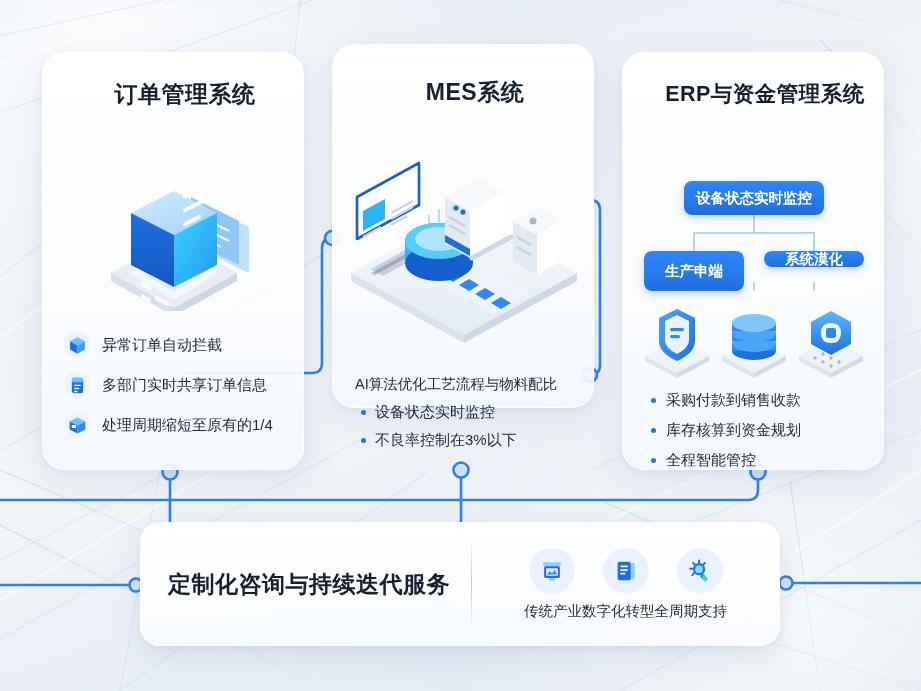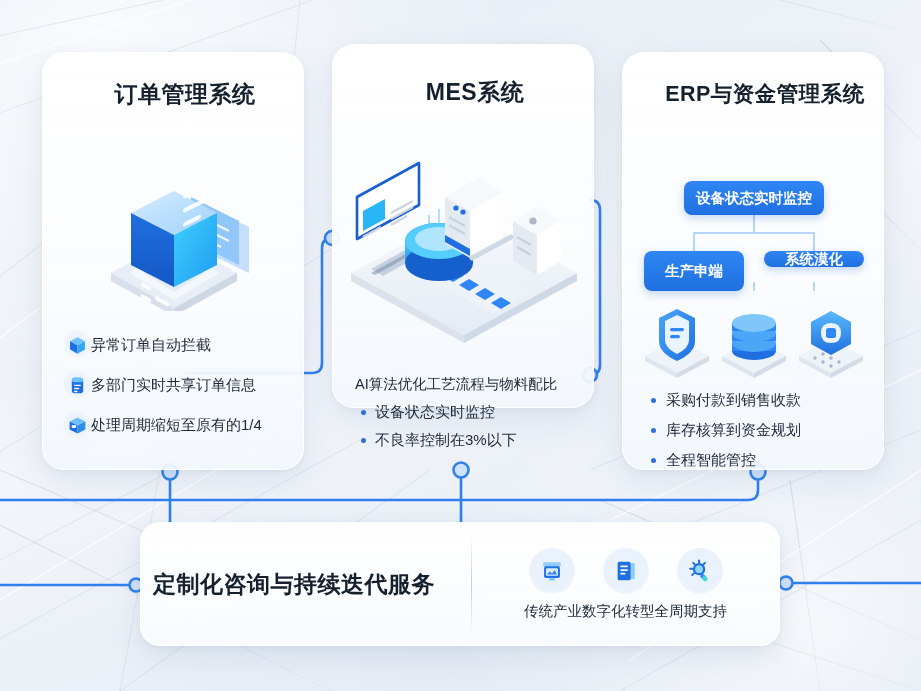--- a/index.html
+++ b/index.html
@@ -54,21 +54,21 @@
   }
   #card2 .card-title{ font-size:23px; margin-top:32px; }
   #card3 .card-title{ font-size:21.5px; margin-top:26px; }
 
   
   .ill1{ position:absolute; left:0; right:0; top:108px; height:150px; }
 
   
   .feat-list{ position:absolute; left:20px; right:14px; top:272px; }
   .feat{
-    display:flex; align-items:center; 
+    display:flex; align-items:center; gap:11px;
     height:40px;
   }
   .feat-ico{
     width:28px; height:28px; flex:0 0 28px;
     display:flex; align-items:center; justify-content:center;
     background:radial-gradient(circle at 50% 45%, #e8f1fd 0%, #eef4fd 60%, rgba(238,244,253,0) 72%);
     border-radius:50%;
   }
   .feat-txt{ font-size:15px; color:#1d2838; font-weight:500; white-space:nowrap; }
 
@@ -104,21 +104,21 @@
   #bottombar{
     position:absolute; left:140px; top:522px; width:640px; height:124px;
     border-radius:20px;
     background:linear-gradient(180deg,rgba(255,255,255,.98) 0%,rgba(248,251,254,.95) 100%);
     box-shadow:0 10px 30px rgba(86,116,160,.14), 0 2px 6px rgba(86,116,160,.07);
     border:1px solid rgba(255,255,255,.9);
     display:flex; align-items:center;
   }
   .bb-title{
     flex:0 0 330px;
-    padding-left:12px;
+    padding-left:27px;
     font-size:23px; font-weight:700; color:#15202e; letter-spacing:.5px;
     white-space:nowrap;
   }
   .bb-div{ width:1px; height:96px; background:linear-gradient(180deg,rgba(190,205,225,0),rgba(170,190,215,.75),rgba(190,205,225,0)); }
   .bb-right{ flex:1; display:flex; flex-direction:column; align-items:center; justify-content:center; gap:8px; }
   .bb-icons{ display:flex; gap:28px; }
   .bb-ico{
     width:46px; height:46px; border-radius:50%;
     background:radial-gradient(circle at 50% 45%, #eaf2fd 0%, #e9f1fc 62%, rgba(233,241,252,.25) 80%);
     display:flex; align-items:center; justify-content:center;

